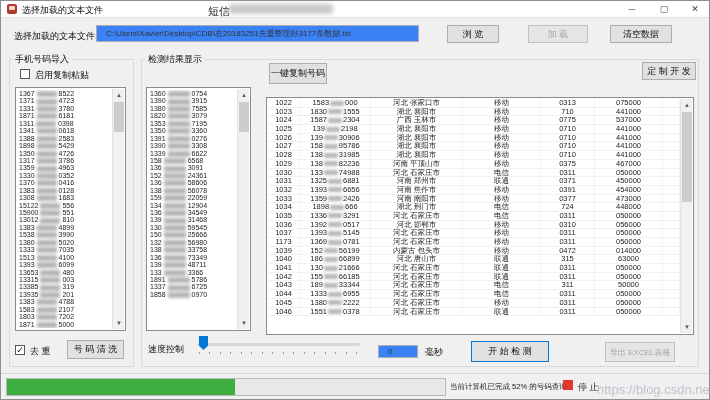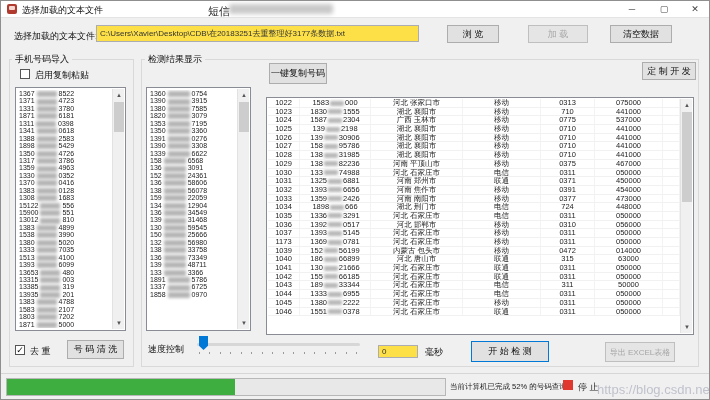--- a/index.html
+++ b/index.html
@@ -19,21 +19,21 @@
   
   .win-btn { position:absolute; display:flex; align-items:center; justify-content:center; background:#e1e1e1; border:1px solid #adadad; font-size:9px; color:#111; cursor:default; white-space:nowrap; }
   .win-btn.disabled { color:#a6a6a6; border-color:#bfbfbf; background:#e5e5e5; }
   .win-btn.primary { border:1px solid #0078d7; }
   .lbl { position:absolute; font-size:9px; color:#111; white-space:nowrap; }
   .groupbox { position:absolute; border:1px solid #d9d9d9; }
   .group-title { position:absolute; font-size:9px; color:#111; background:#f0f0f0; padding:0 3px; }
 
   .cbx { position:absolute; width:10px; height:10px; background:#fff; border:1px solid #555; font-size:9px; line-height:9px; text-align:center; color:#111; }
 
-  .textinput { position:absolute; background:#fde047; border:1px solid #abadb3; font-size:8px; color:#333; padding:2px 3px; line-height:11px; overflow:hidden; white-space:nowrap; }
+  .textinput { position:absolute; background:#3b82f6; border:1px solid #abadb3; font-size:8px; color:#333; padding:2px 9px; line-height:11px; overflow:hidden; white-space:nowrap; }
 
   
   .listbox { position:absolute; background:#fff; border:1px solid #898c95; }
   .list-rows { position:absolute; left:3px; top:2px; right:14px; bottom:2px; overflow:hidden; }
   .list-row { height:7.45px; font-size:7px; line-height:7.4px; color:#222; white-space:nowrap; }
   .blur-seg { display:inline-block; height:6px; background:#b5b5b5; filter:blur(1.6px); border-radius:1px; vertical-align:middle; margin:0 2px; }
   .scrollbar { position:absolute; top:1px; right:1px; bottom:1px; width:12px; background:#f0f0f0; border-left:1px solid #e2e2e2; }
   .sb-arrow { position:absolute; left:0; width:12px; height:12px; font-size:6px; line-height:12px; text-align:center; color:#555; }
   .sb-up { top:0; } .sb-down { bottom:0; }
   .sb-thumb { position:absolute; left:1px; width:10px; background:#cdcdcd; }

